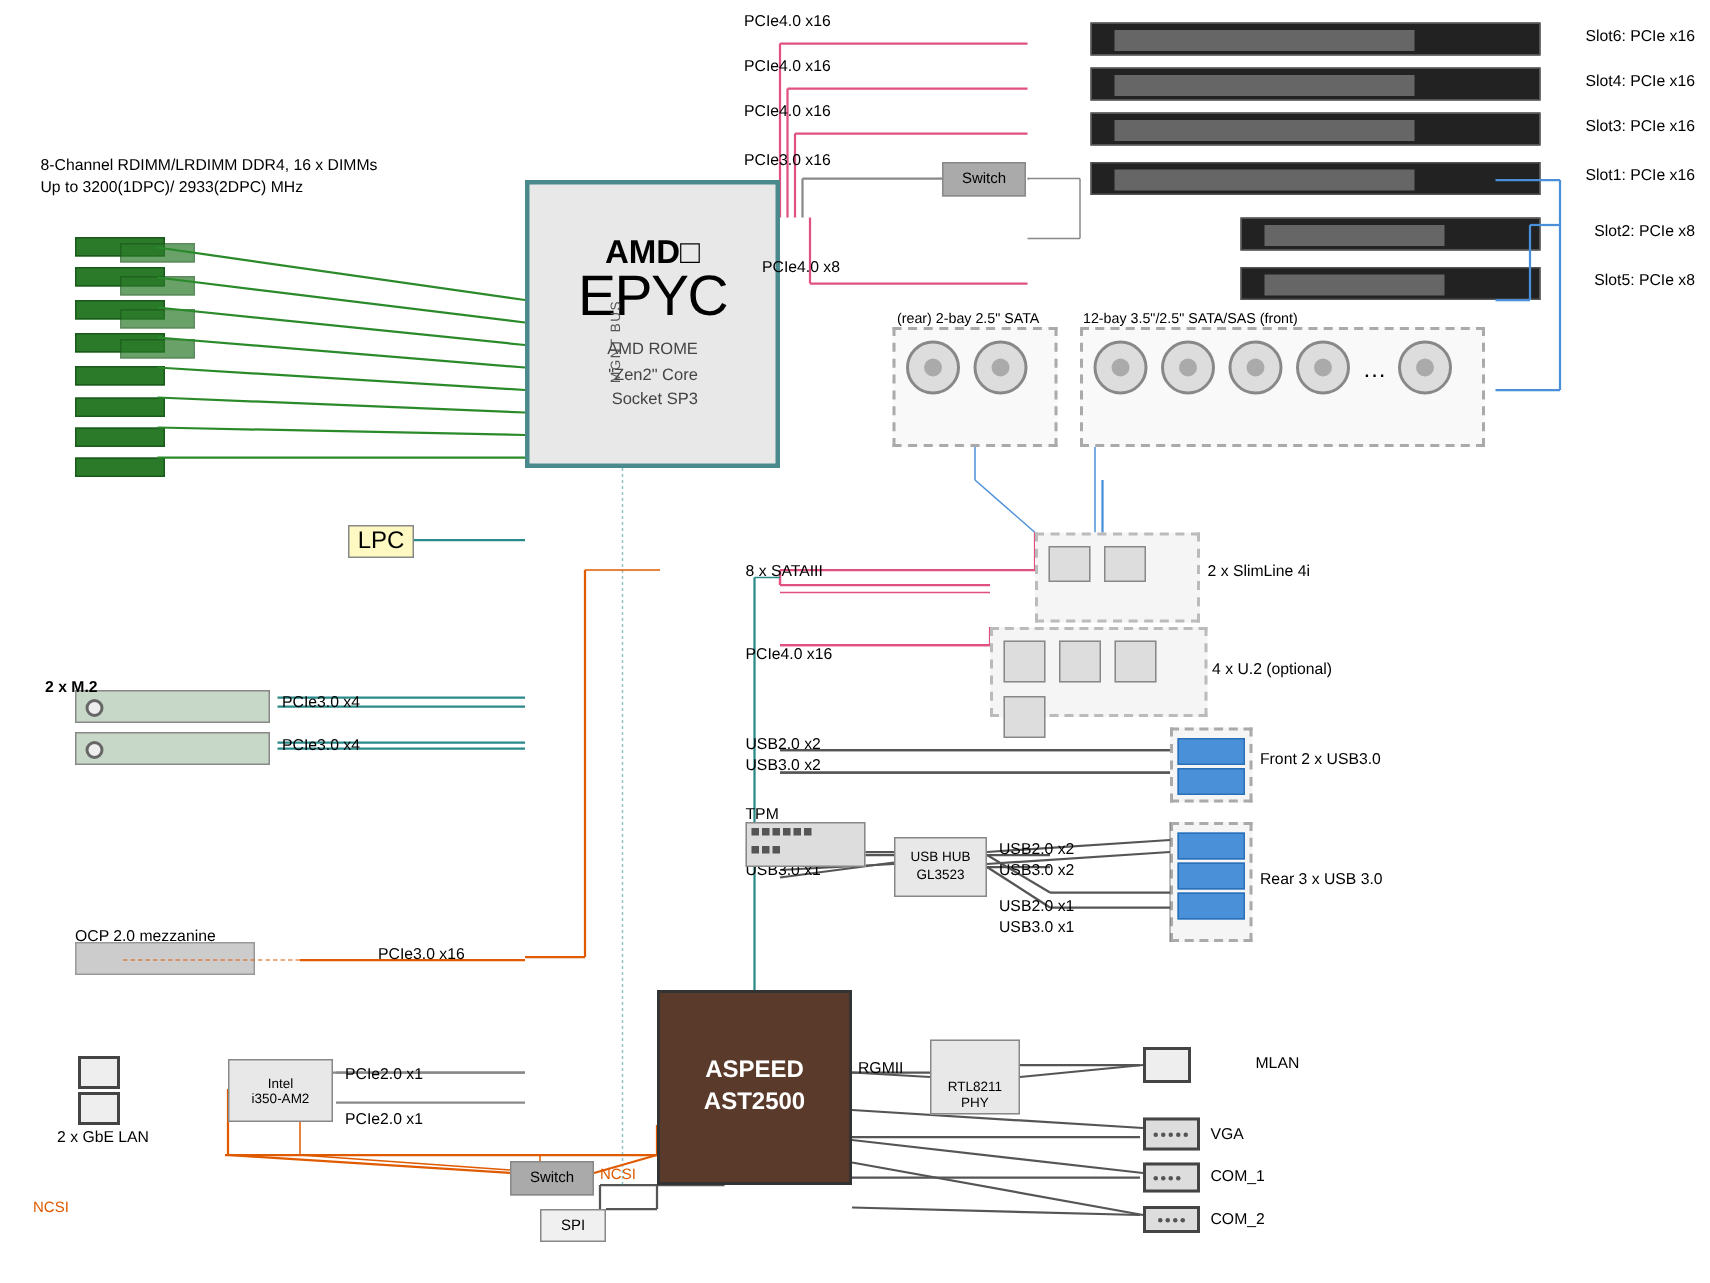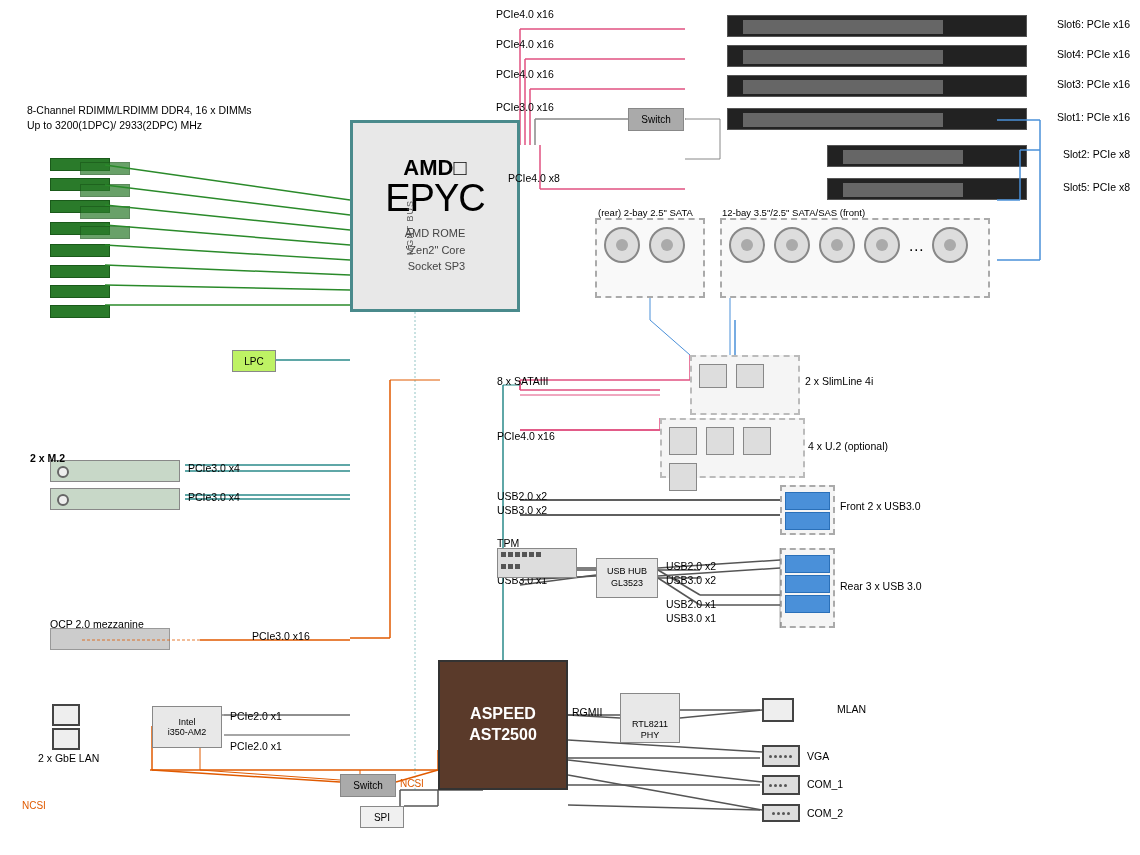--- a/index.html
+++ b/index.html
@@ -264,22 +264,22 @@
       flex-direction: column;
       align-items: center;
       justify-content: center;
       font-size: 9px;
       z-index: 20;
     }
     
     .lpc-box {
       position: absolute;
       border: 1px solid #888;
-      background: #bef264;
-      font-size: 10px;
+      background: #fef9c3;
+      font-size: 16px;
       display: flex;
       align-items: center;
       justify-content: center;
       z-index: 20;
     }
     
     .spi-box {
       position: absolute;
       border: 1px solid #888;
       background: #f0f0f0;

